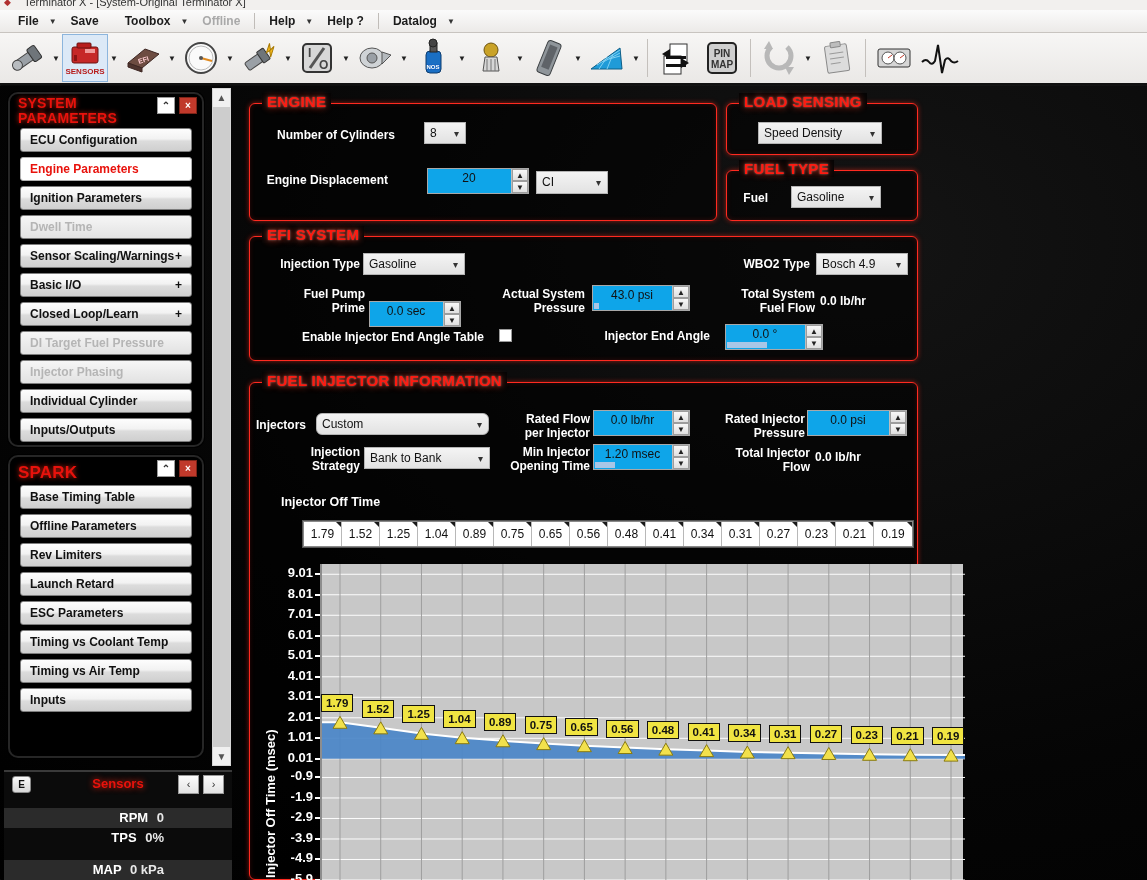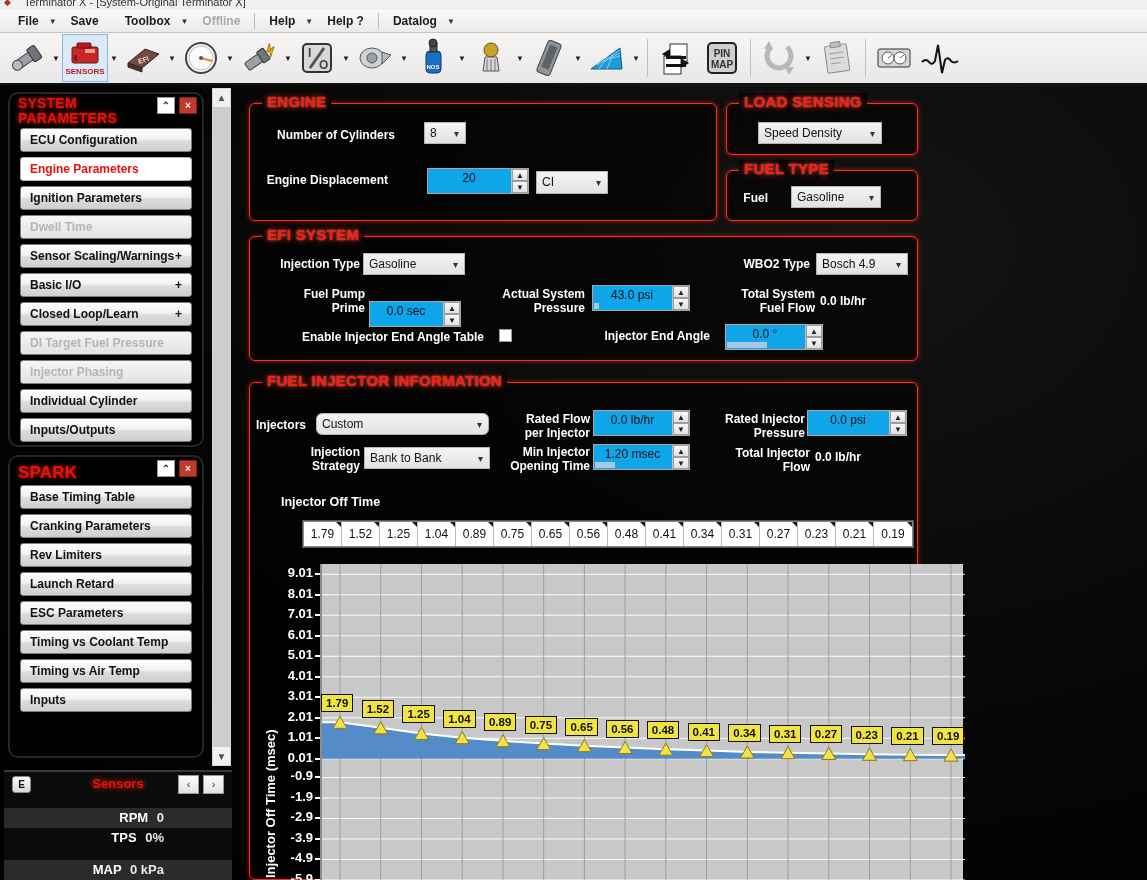--- a/index.html
+++ b/index.html
@@ -514,21 +514,21 @@
   <div class="panel" style="left:8px; top:455px; width:196px; height:303px;">
     <div class="panel-head" style="height:28px;">
       <div class="panel-title one">SPARK</div>
       <div class="pbtn min">⌃</div>
       <div class="pbtn cls">×</div>
     </div>
     <div>
       <div class="navbtn">
         <span>Base Timing Table</span></div>
       <div class="navbtn">
-        <span>Cranking Parameters</span></div>
+        <span>Offline Parameters</span></div>
       <div class="navbtn">
         <span>Rev Limiters</span></div>
       <div class="navbtn">
         <span>Launch Retard</span></div>
       <div class="navbtn">
         <span>ESC Parameters</span></div>
       <div class="navbtn">
         <span>Timing vs Coolant Temp</span></div>
       <div class="navbtn">
         <span>Timing vs Air Temp</span></div>

